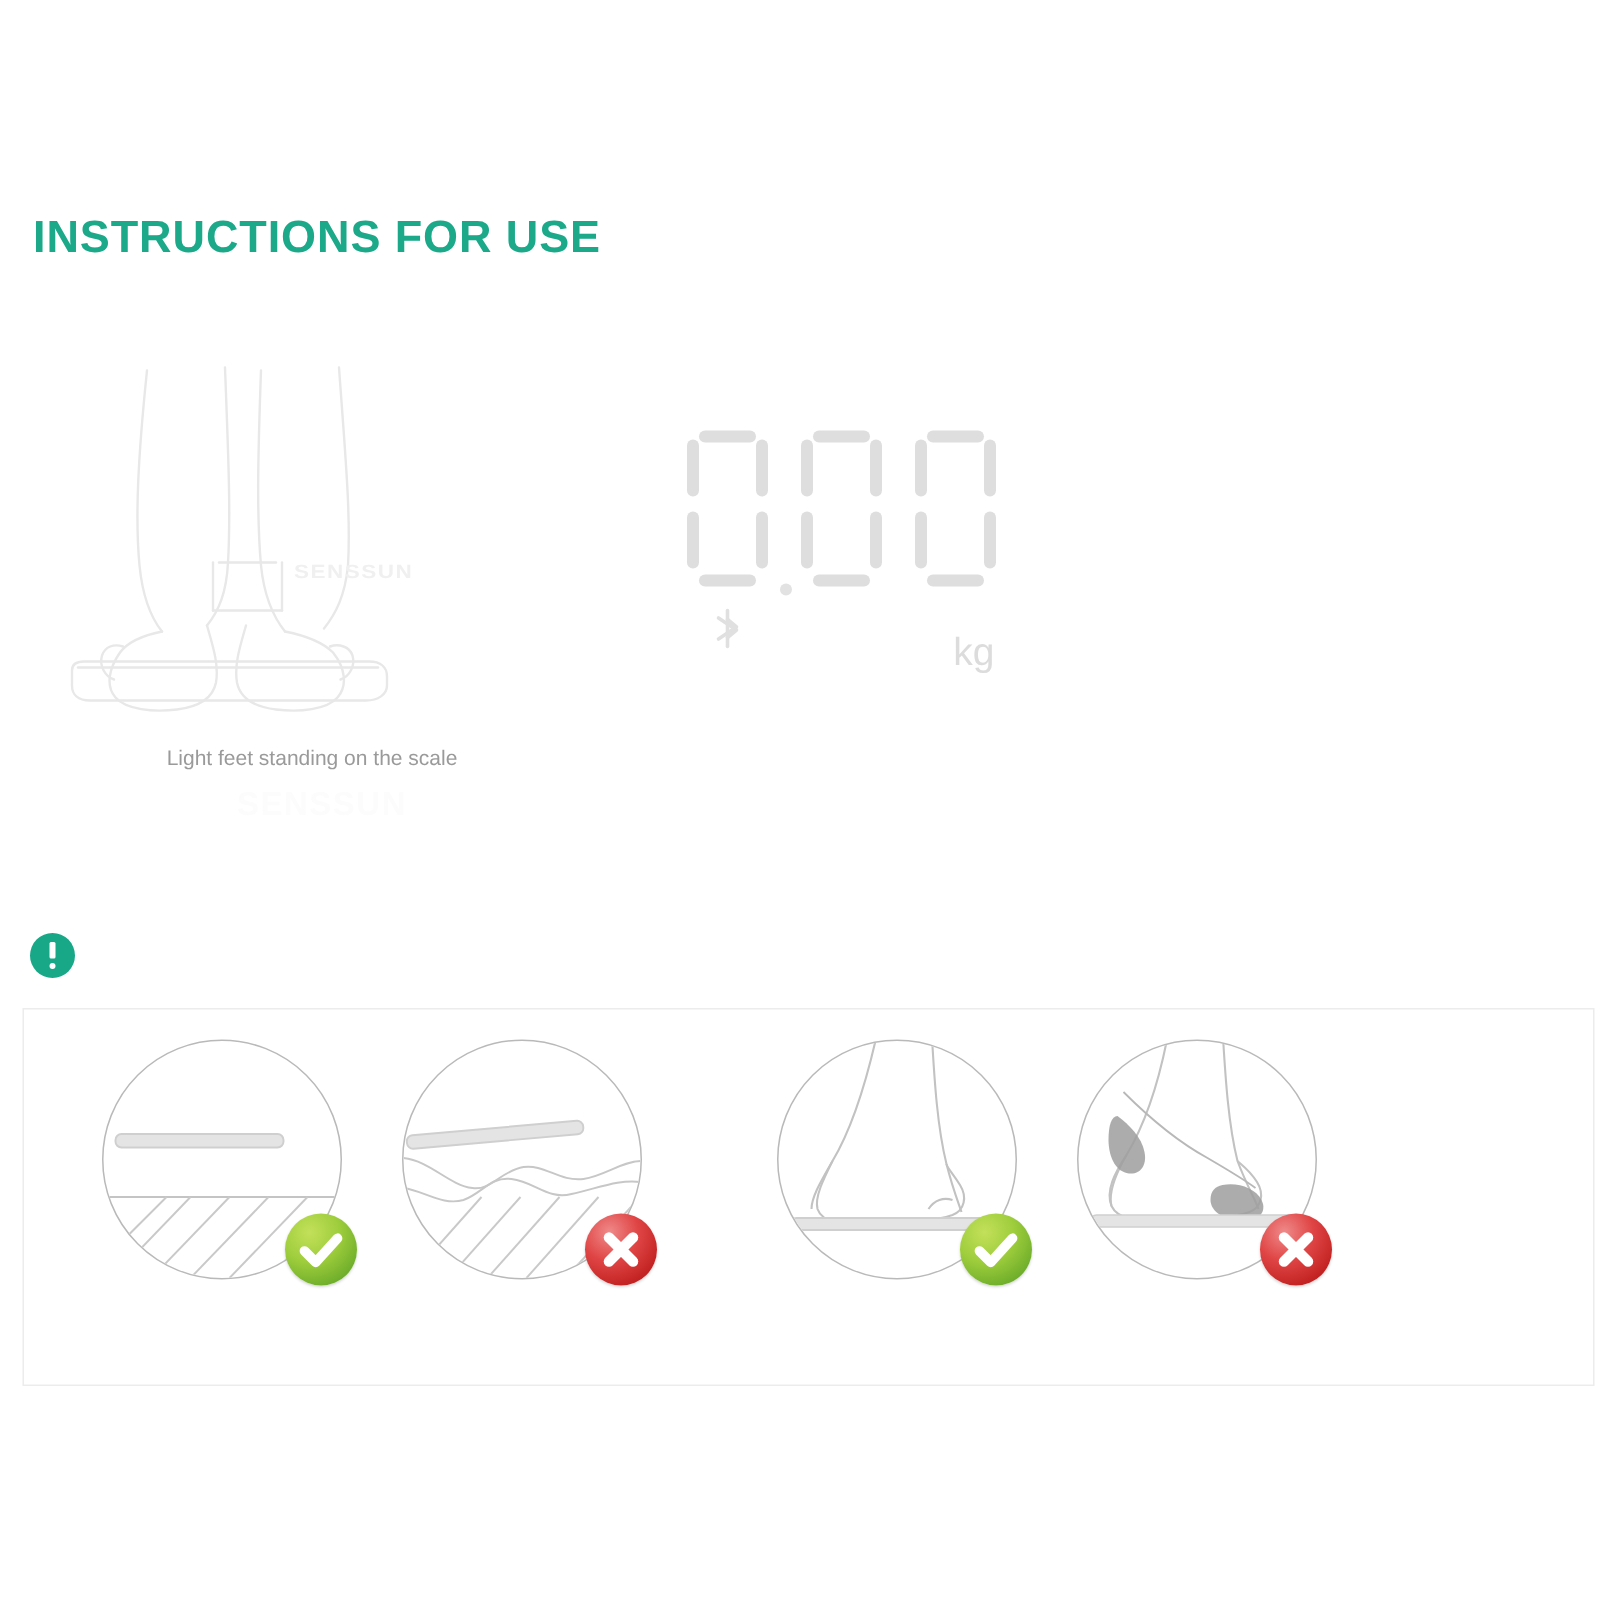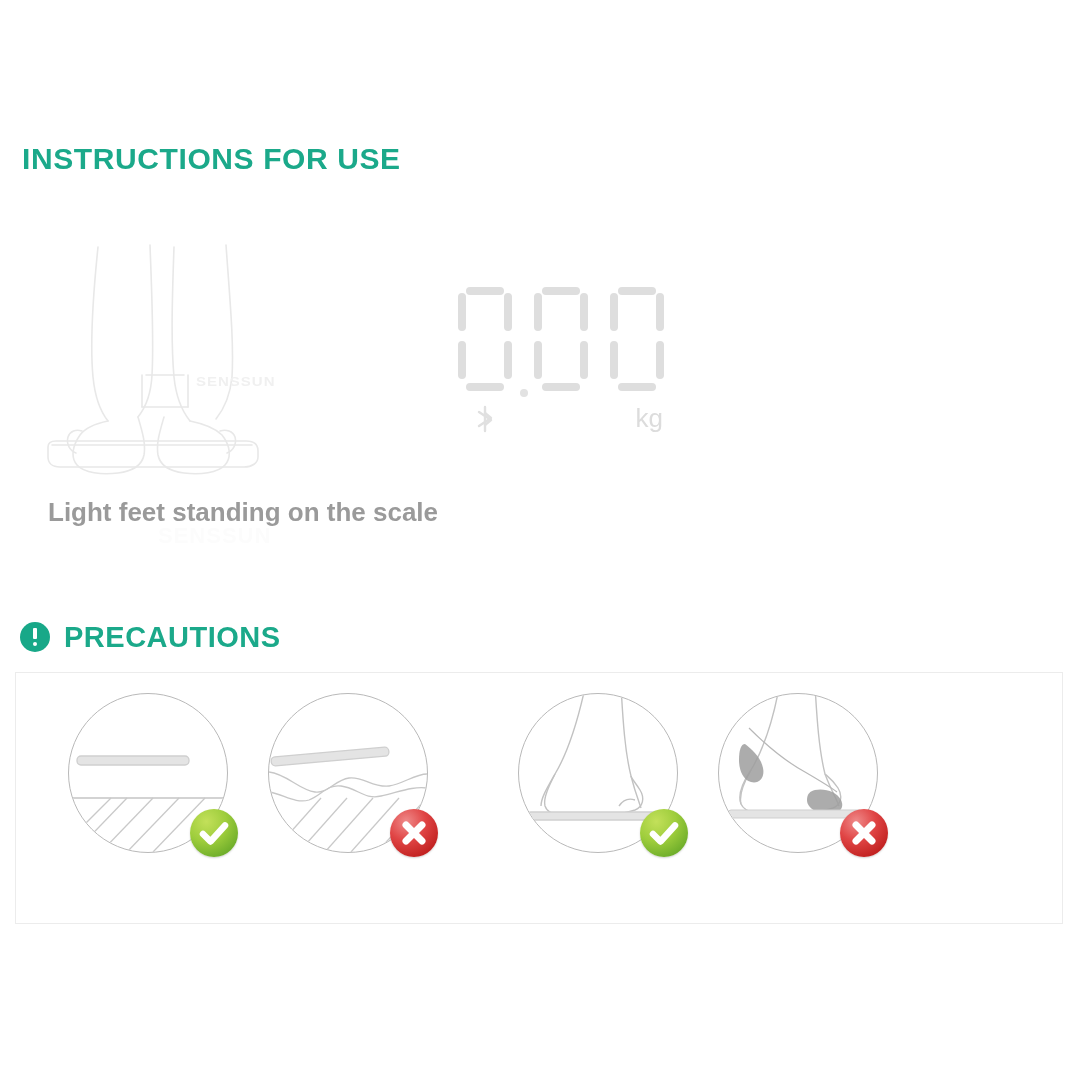--- a/index.html
+++ b/index.html
@@ -51,24 +51,23 @@
   }
   .step-art svg {
     position: absolute;
     left: 0; top: 0;
   }
   .step-caption {
     position: absolute;
     top: 272px;
     width: 100%;
     text-align: center;
-    font-size: 26px;
+    font-size: 14px;
     color: #9a9a9a;
     white-space: nowrap;
-    font-weight: bold;
   }
   .step-1 .step-caption { left: 2px; }
   .step-2 .step-caption { left: 0px; }
 
   
   .lcd {
     position: absolute;
     left: 18px;
     top: 62px;
     width: 215px;
@@ -110,21 +109,21 @@
     position: absolute;
     left: 18px;
     top: 0;
     font-size: 26px;
     color: #e0e0e0;
     line-height: 1;
   }
   .lcd-unit {
     position: absolute;
     right: 10px;
-    top: 0;
+    top: 16px;
     font-size: 26px;
     color: #dcdcdc;
     line-height: 1;
   }
 
   
   .scale-brand {
     position: absolute;
     left: 150px;
     top: 148px;
@@ -326,21 +325,20 @@
         </span>
         <span class="lcd-unit">kg</span>
       </div>
     </div>
   </div>
 
 </div>
 
 <div class="precautions-head">
   <span class="warn-icon"></span>
-  <span class="precautions-title">PRECAUTIONS</span>
 </div>
 
 <div class="panel">
   <div class="circles">
 
     <div class="circ-item circ-1">
       <div class="circ-ring">
         <svg width="158" height="158" viewBox="0 0 158 158" aria-hidden="true">
           <g fill="none" stroke="#c9c9c9" stroke-width="1.3">
 

